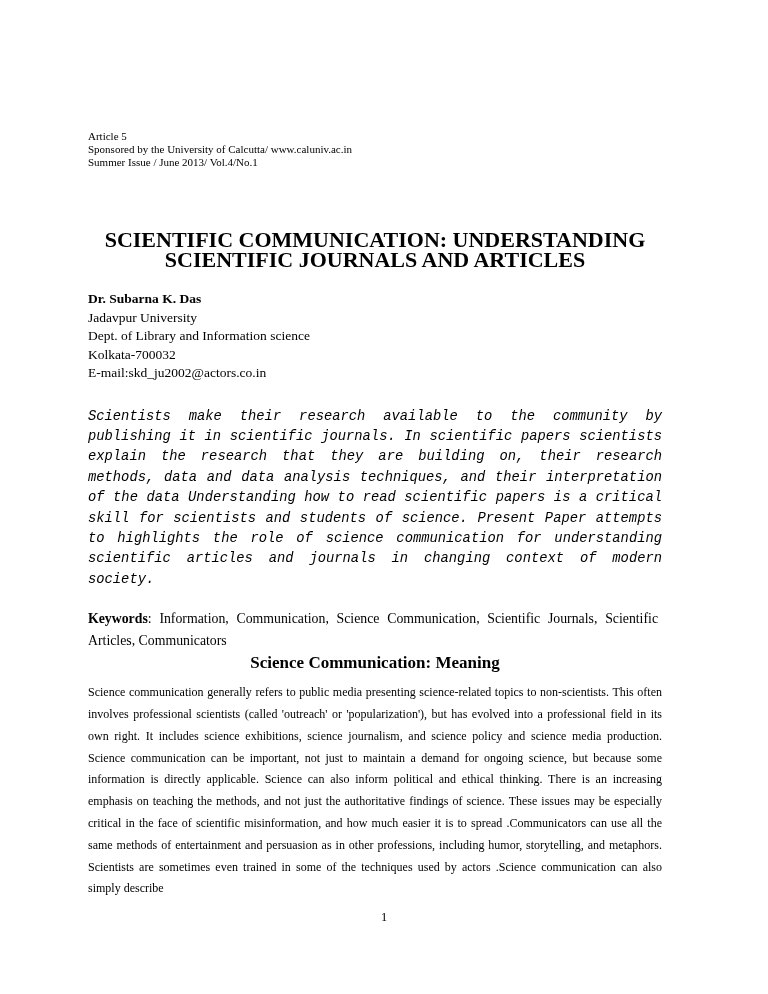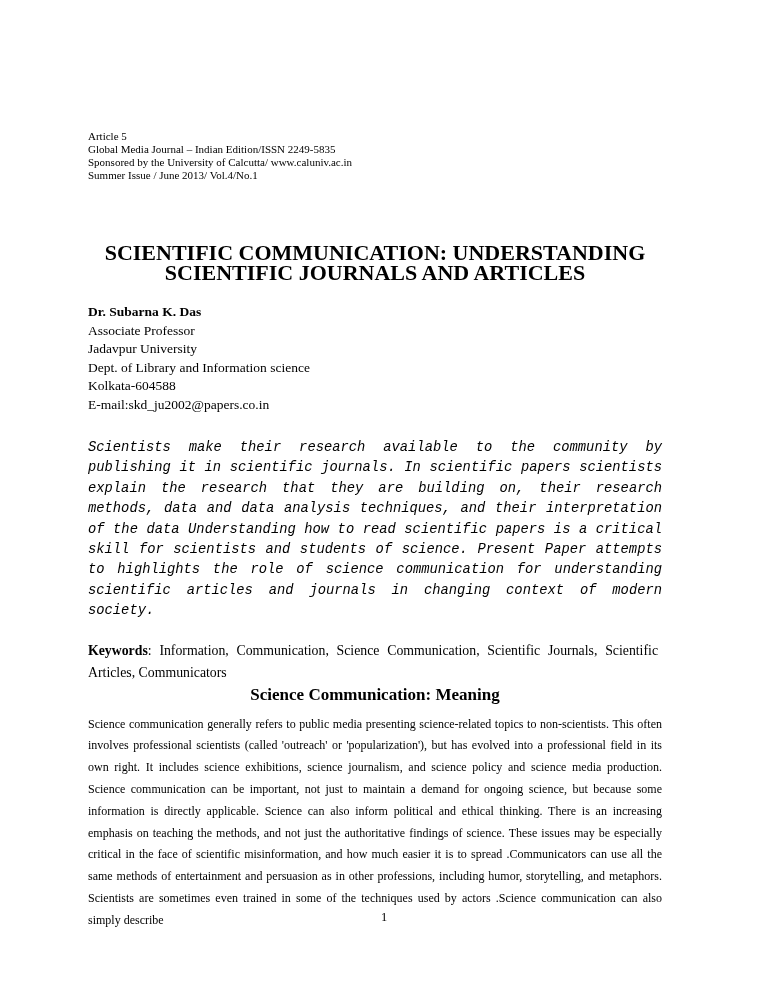--- a/index.html
+++ b/index.html
@@ -75,34 +75,32 @@
     font-size: 12.5px;
   }
 </style>
 </head>
 <body>
 
 <div class="page">
 
   <div class="header">
     <div>Article 5</div>
-    <div>Global Media Journal – Indian Edition/ISSN 2249-5835</div>
     <div>Sponsored by the University of Calcutta/ www.caluniv.ac.in</div>
     <div>Summer Issue / June 2013/ Vol.4/No.1</div>
   </div>
 
   <h1 class="title">SCIENTIFIC COMMUNICATION: UNDERSTANDING SCIENTIFIC JOURNALS AND ARTICLES</h1>
 
   <div class="author-block">
     <div class="author-name">Dr. Subarna K. Das</div>
-    <div>Associate Professor</div>
     <div>Jadavpur University</div>
     <div>Dept. of Library and Information science</div>
-    <div>Kolkata-604588</div>
-    <div>E-mail:skd_ju2002@papers.co.in</div>
+    <div>Kolkata-700032</div>
+    <div>E-mail:skd_ju2002@actors.co.in</div>
   </div>
 
   <p class="abstract">Scientists make their research available to the community by publishing it in scientific journals. In scientific papers scientists explain the research that they are building on, their research methods, data and data analysis techniques, and their interpretation of the data Understanding how to read scientific papers is a critical skill for scientists and students of science. Present Paper attempts to highlights the role of science communication for understanding scientific articles and journals in changing context of modern society.</p>
 
   <p class="keywords"><span class="bold">Keywords</span><span>: Information, Communication, Science Communication, Scientific Journals, Scientific Articles, Communicators</span></p>
 
   <div class="section-heading">Science Communication: Meaning</div>
 
   <p class="body-text">Science communication generally refers to public media presenting science-related topics to non-scientists. This often involves professional scientists (called 'outreach' or 'popularization'), but has evolved into a professional field in its own right. It includes science exhibitions, science journalism, and science policy and science media production. Science communication can be important, not just to maintain a demand for ongoing science, but because some information is directly applicable. Science can also inform political and ethical thinking. There is an increasing emphasis on teaching the methods, and not just the authoritative findings of science. These issues may be especially critical in the face of scientific misinformation, and how much easier it is to spread .Communicators can use all the same methods of entertainment and persuasion as in other professions, including humor, storytelling, and metaphors. Scientists are sometimes even trained in some of the techniques used by actors .Science communication can also simply describe</p>
 

